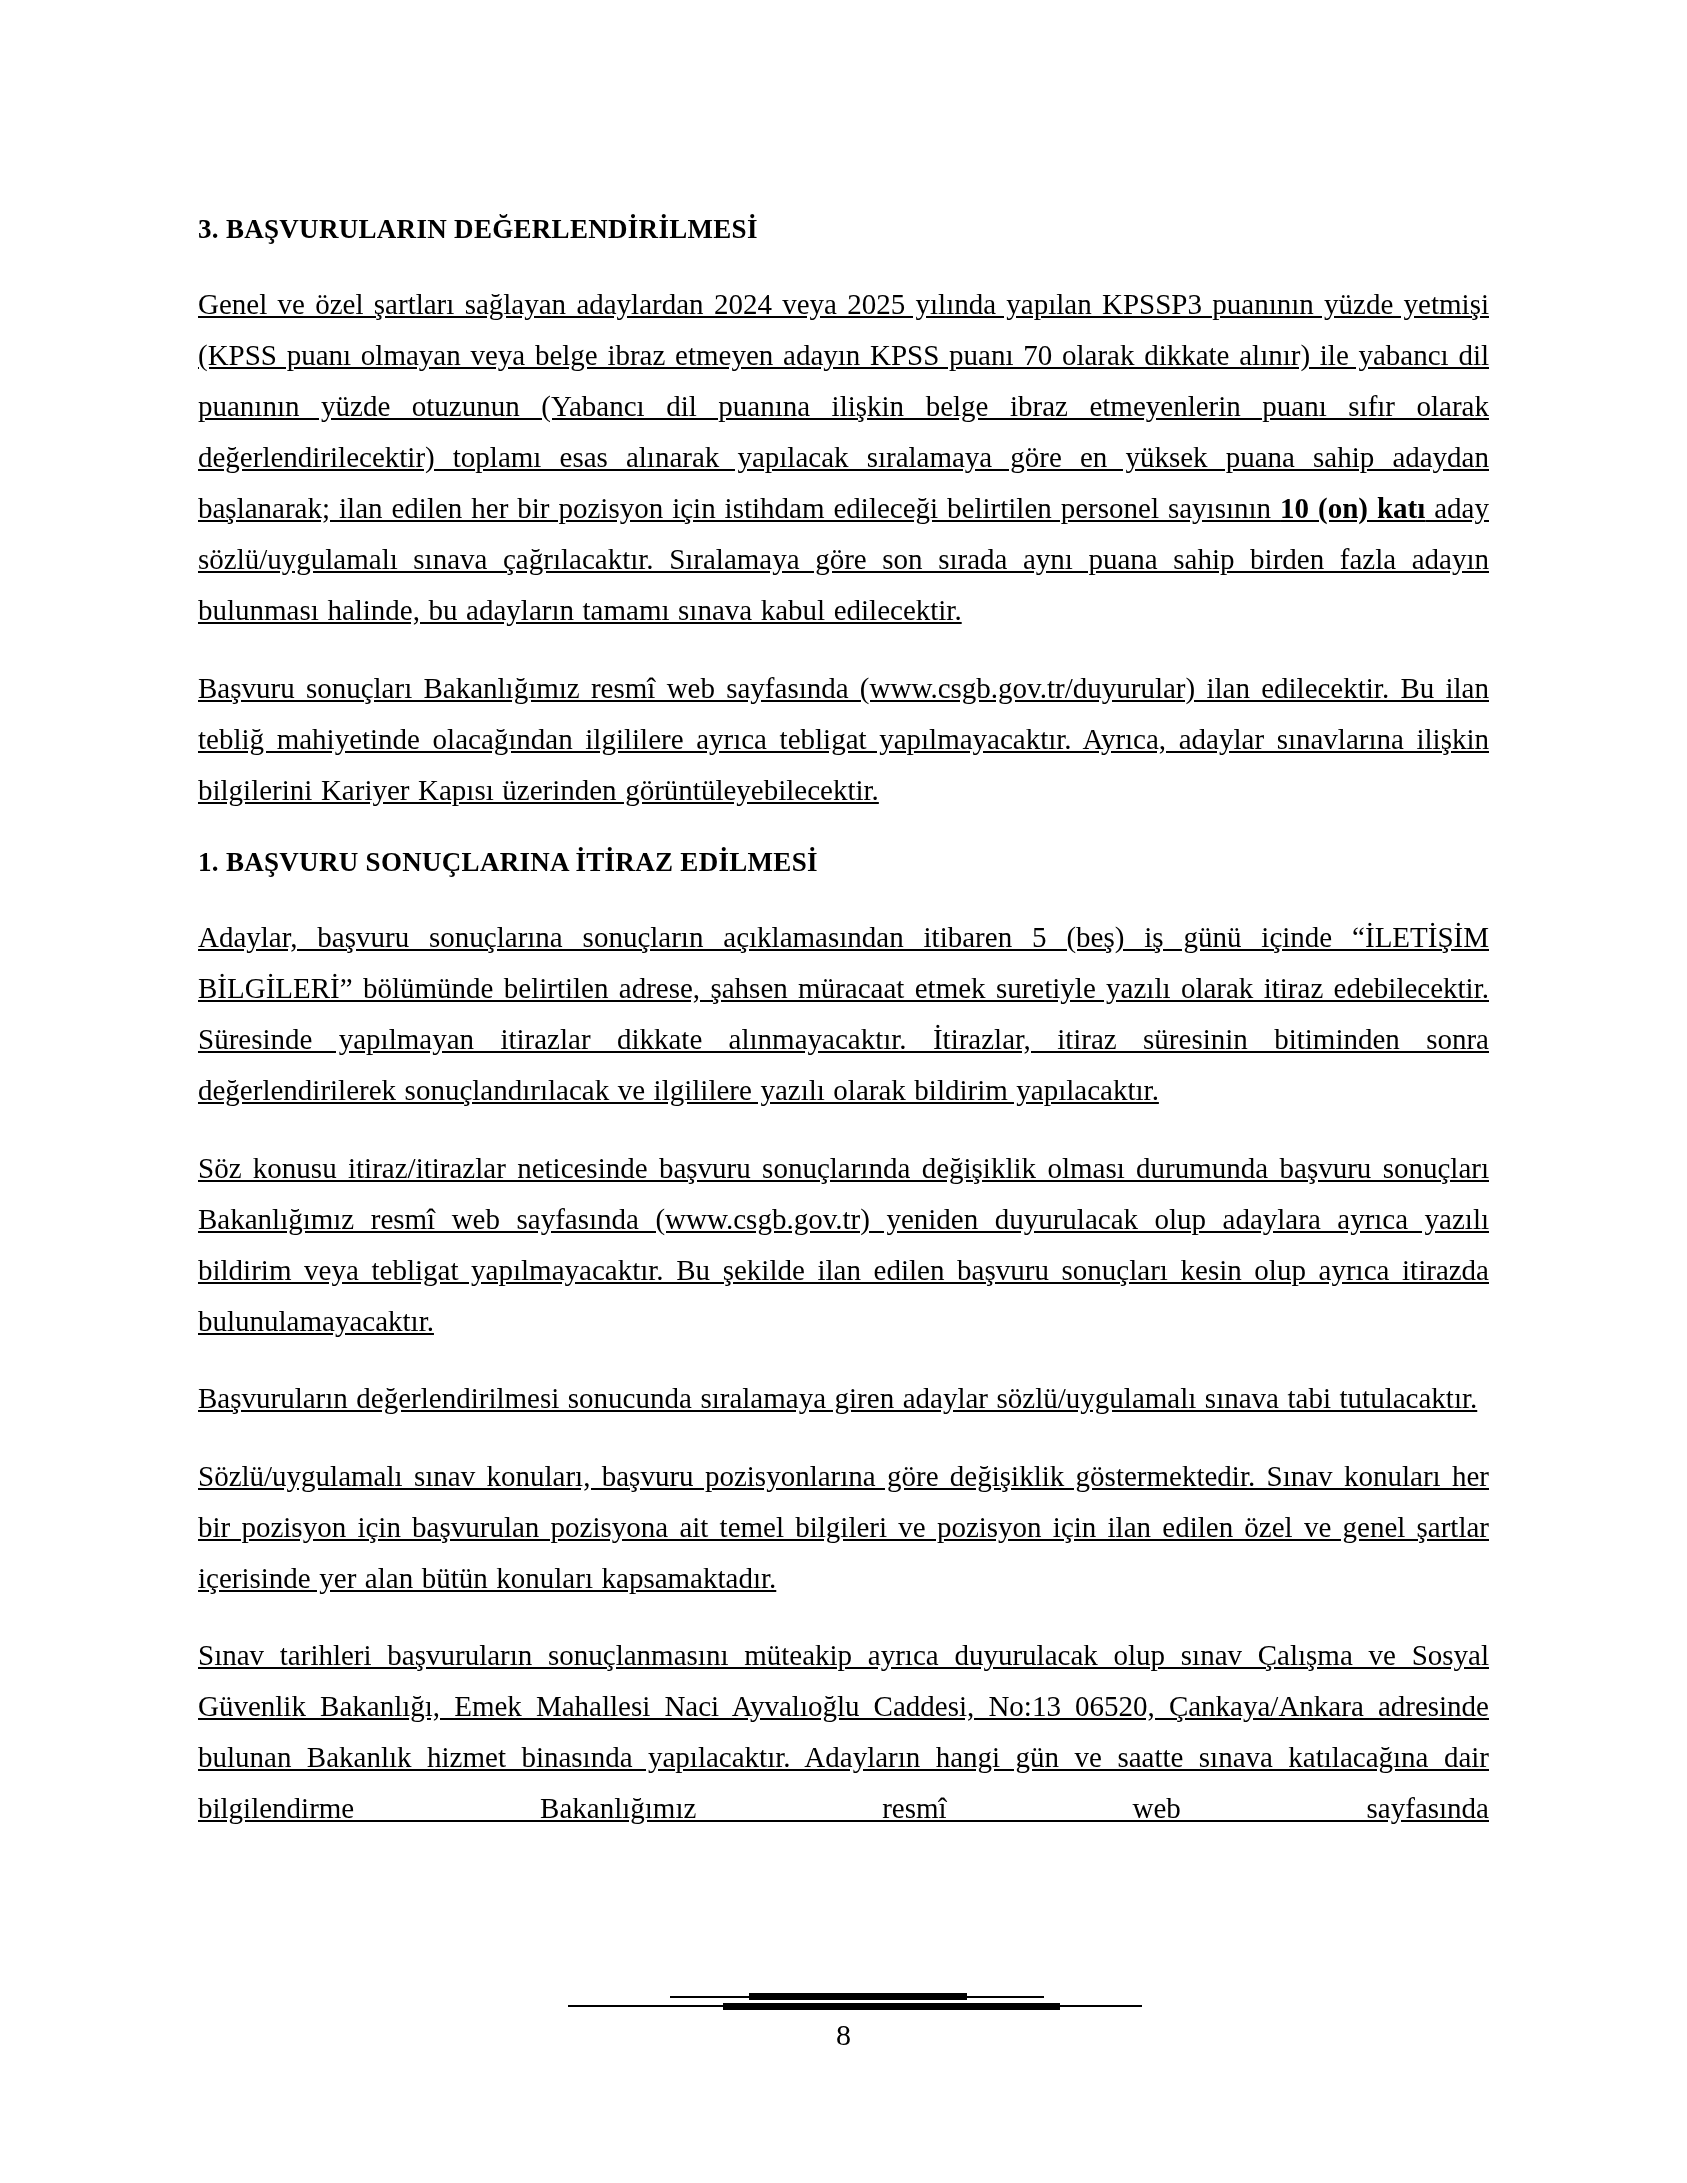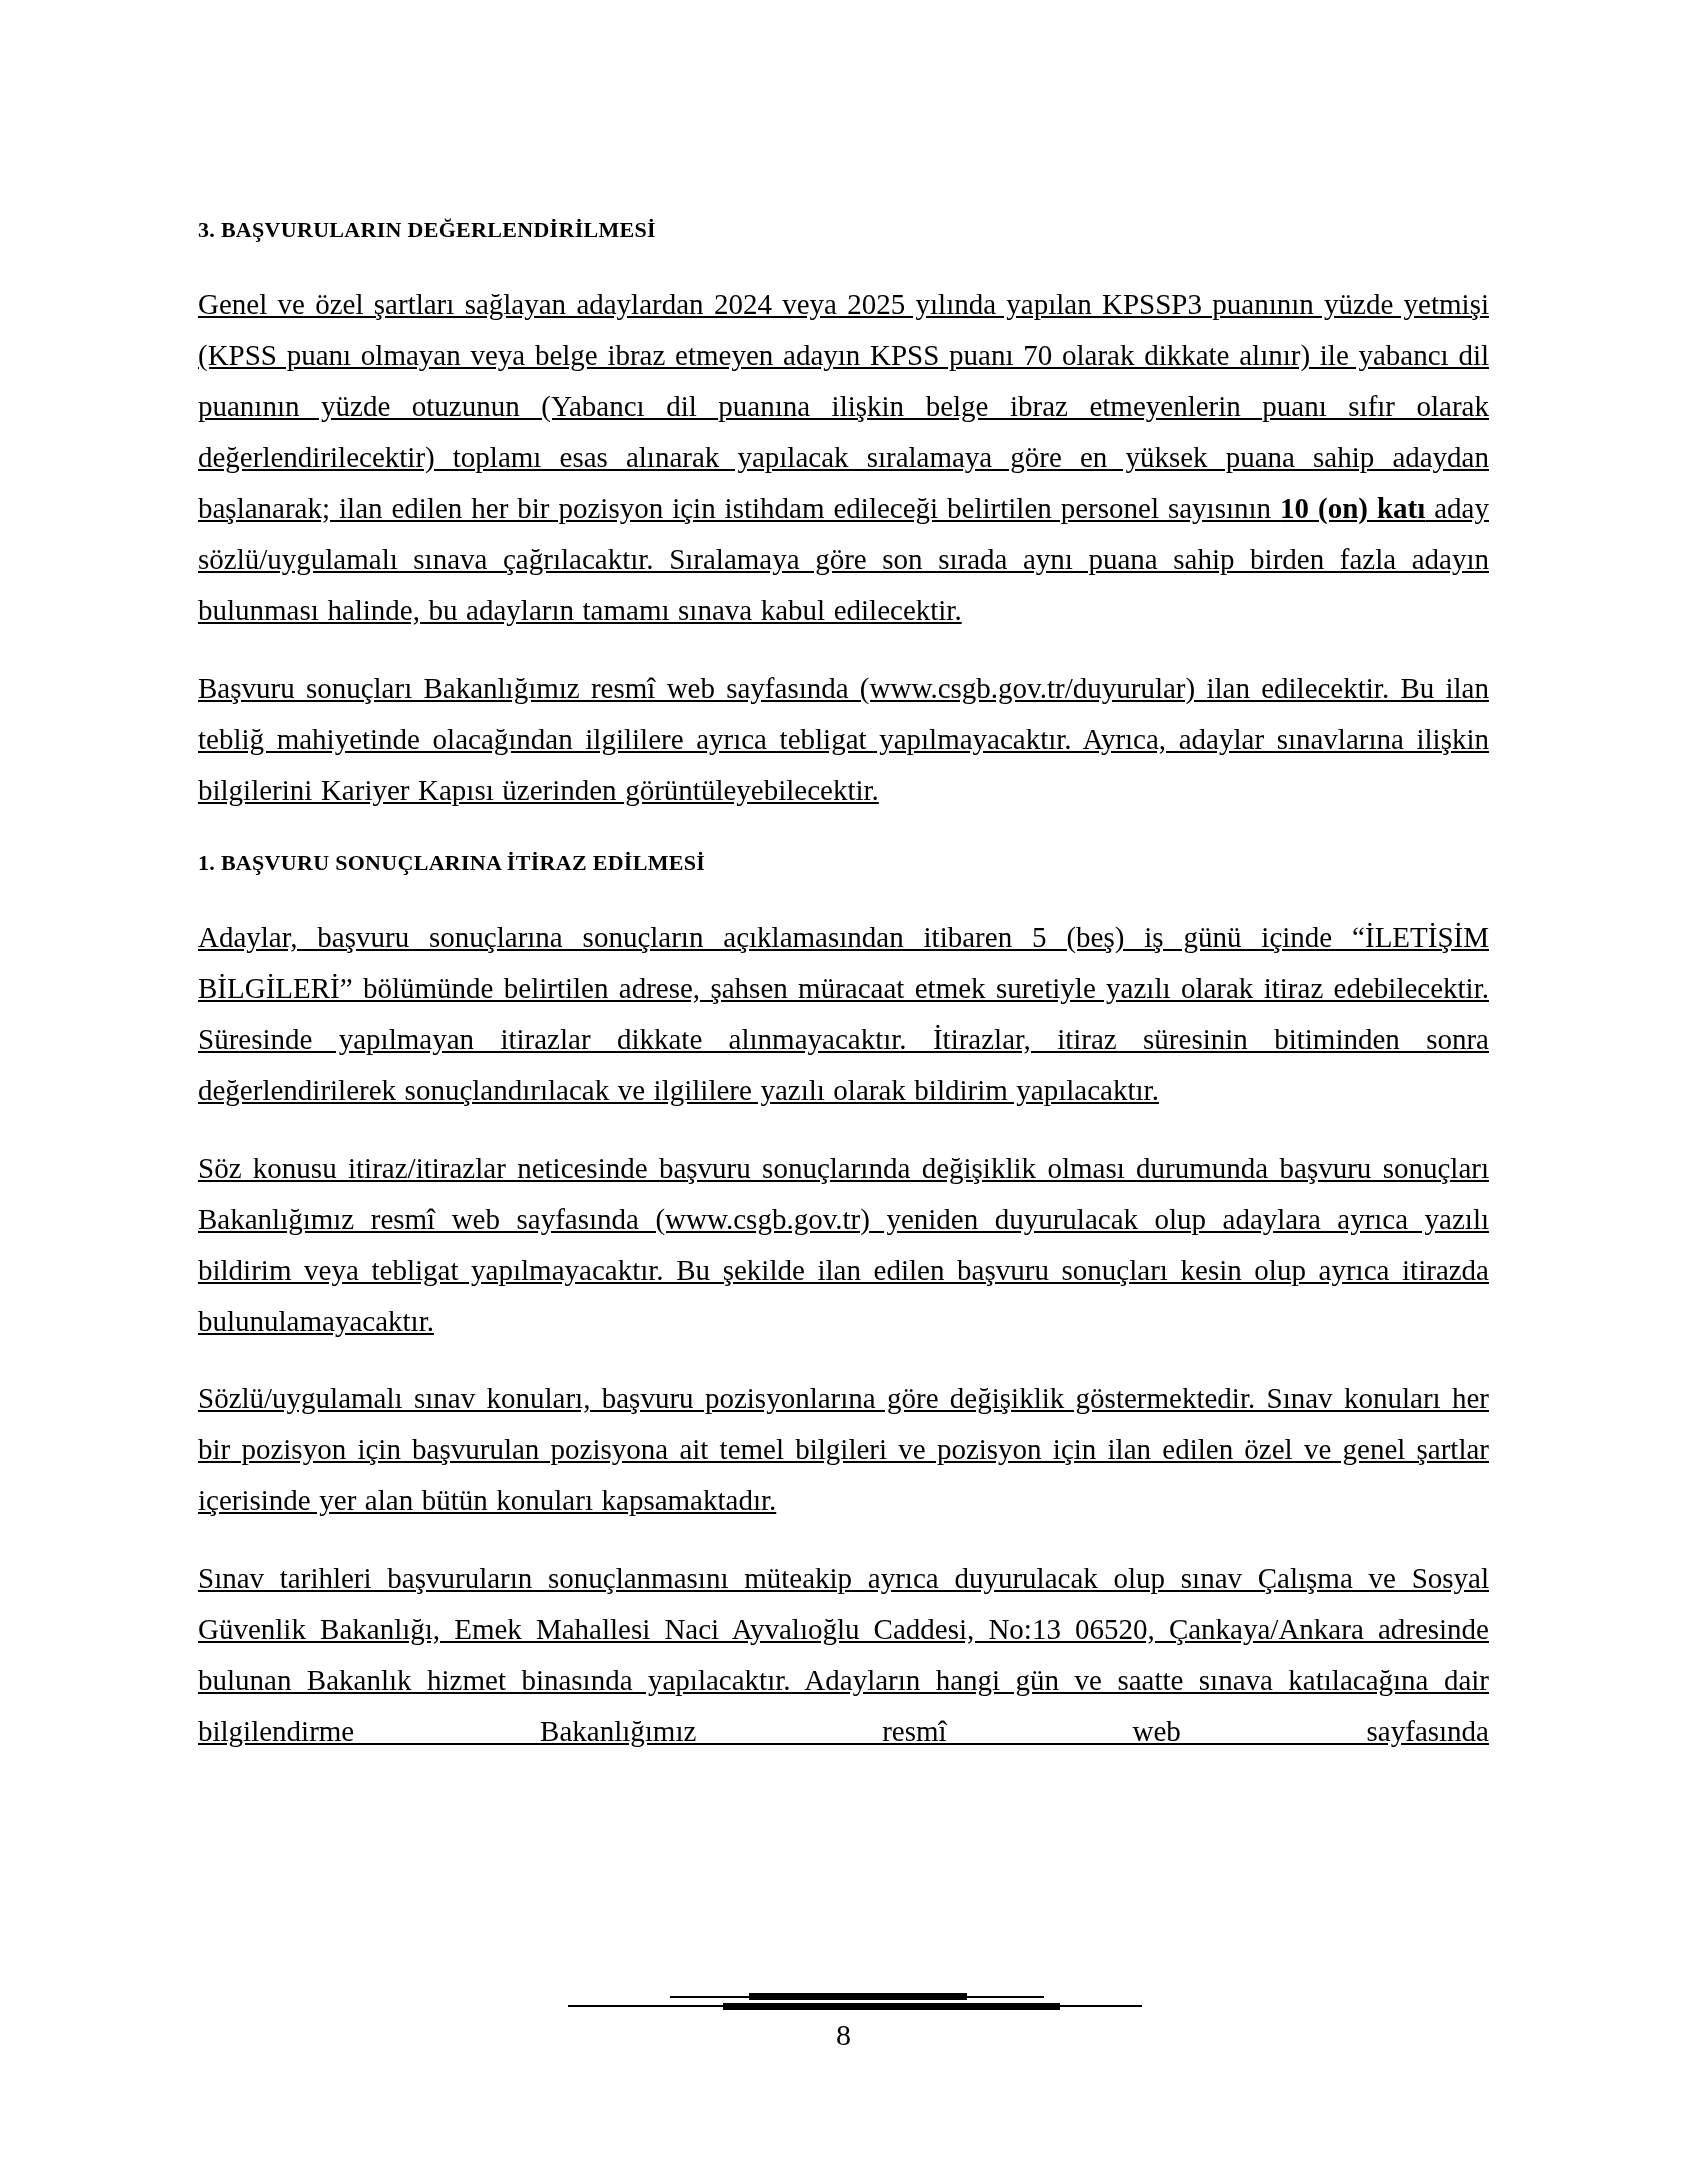--- a/index.html
+++ b/index.html
@@ -16,21 +16,21 @@
     overflow: hidden;
   }
   .content {
     position: absolute;
     left: 198px;
     top: 209px;
     width: 1291px;
   }
   section.doc-section { margin: 0; padding: 0; }
   h2.doc-heading {
-    font-size: 22px;
+    font-size: 27px;
     line-height: 41px;
     font-weight: bold;
     margin: 0 0 29px 0;
     padding: 0;
     letter-spacing: 0.3px;
   }
   p.doc-par {
     font-size: 29px;
     line-height: 51px;
     text-align: justify;
@@ -98,20 +98,21 @@
       </section>
       <section class="doc-section">
         <p class="doc-par"><span>Başvuru sonuçları Bakanlığımız resmî web sayfasında (www.csgb.gov.tr/duyurular) ilan edilecektir. Bu ilan tebliğ mahiyetinde olacağından ilgililere ayrıca tebligat yapılmayacaktır. Ayrıca, adaylar sınavlarına ilişkin bilgilerini Kariyer Kapısı üzerinden görüntüleyebilecektir.</span></p>
       </section>
       <section class="doc-section">
         <h2 class="doc-heading">1. BAŞVURU SONUÇLARINA İTİRAZ EDİLMESİ</h2>
         <p class="doc-par"><span>Adaylar, başvuru sonuçlarına sonuçların açıklamasından itibaren 5 (beş) iş günü içinde “İLETİŞİM BİLGİLERİ” bölümünde belirtilen adrese, şahsen müracaat etmek suretiyle yazılı olarak itiraz edebilecektir. Süresinde yapılmayan itirazlar dikkate alınmayacaktır. İtirazlar, itiraz süresinin bitiminden sonra değerlendirilerek sonuçlandırılacak ve ilgililere yazılı olarak bildirim yapılacaktır.</span></p>
         <p class="doc-par"><span>Söz konusu itiraz/itirazlar neticesinde başvuru sonuçlarında değişiklik olması durumunda başvuru sonuçları Bakanlığımız resmî web sayfasında (www.csgb.gov.tr) yeniden duyurulacak olup adaylara ayrıca yazılı bildirim veya tebligat yapılmayacaktır. Bu şekilde ilan edilen başvuru sonuçları kesin olup ayrıca itirazda bulunulamayacaktır.</span></p>
       </section>
       <section class="doc-section">
+        <p class="doc-par"><span>Başvuruların değerlendirilmesi sonucunda sıralamaya giren adaylar sözlü/uygulamalı sınava tabi tutulacaktır.</span></p>
         <p class="doc-par"><span>Sözlü/uygulamalı sınav konuları, başvuru pozisyonlarına göre değişiklik göstermektedir. Sınav konuları her bir pozisyon için başvurulan pozisyona ait temel bilgileri ve pozisyon için ilan edilen özel ve genel şartlar içerisinde yer alan bütün konuları kapsamaktadır.</span></p>
         <p class="doc-par justify-last"><span>Sınav tarihleri başvuruların sonuçlanmasını müteakip ayrıca duyurulacak olup sınav Çalışma ve Sosyal Güvenlik Bakanlığı, Emek Mahallesi Naci Ayvalıoğlu Caddesi, No:13 06520, Çankaya/Ankara adresinde bulunan Bakanlık hizmet binasında yapılacaktır. Adayların hangi gün ve saatte sınava katılacağına dair bilgilendirme Bakanlığımız resmî web sayfasında</span></p>
       </section>
     </div>
 </main>
 
 <div class="footer-rule-top"></div>
 <div class="footer-rule-bottom"></div>
 <div class="page-number">8</div>
 

